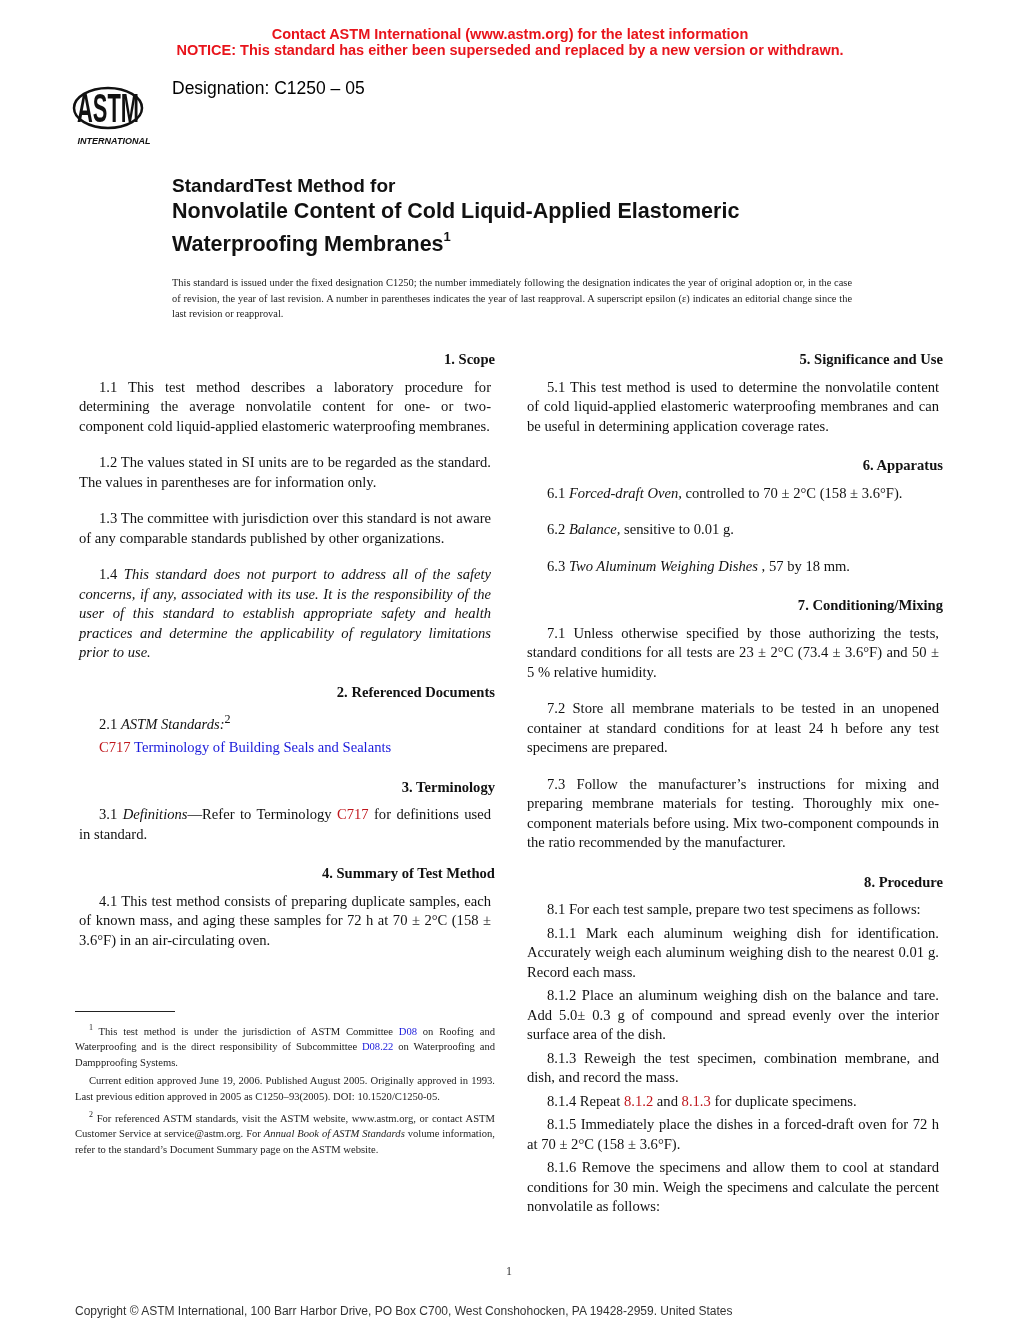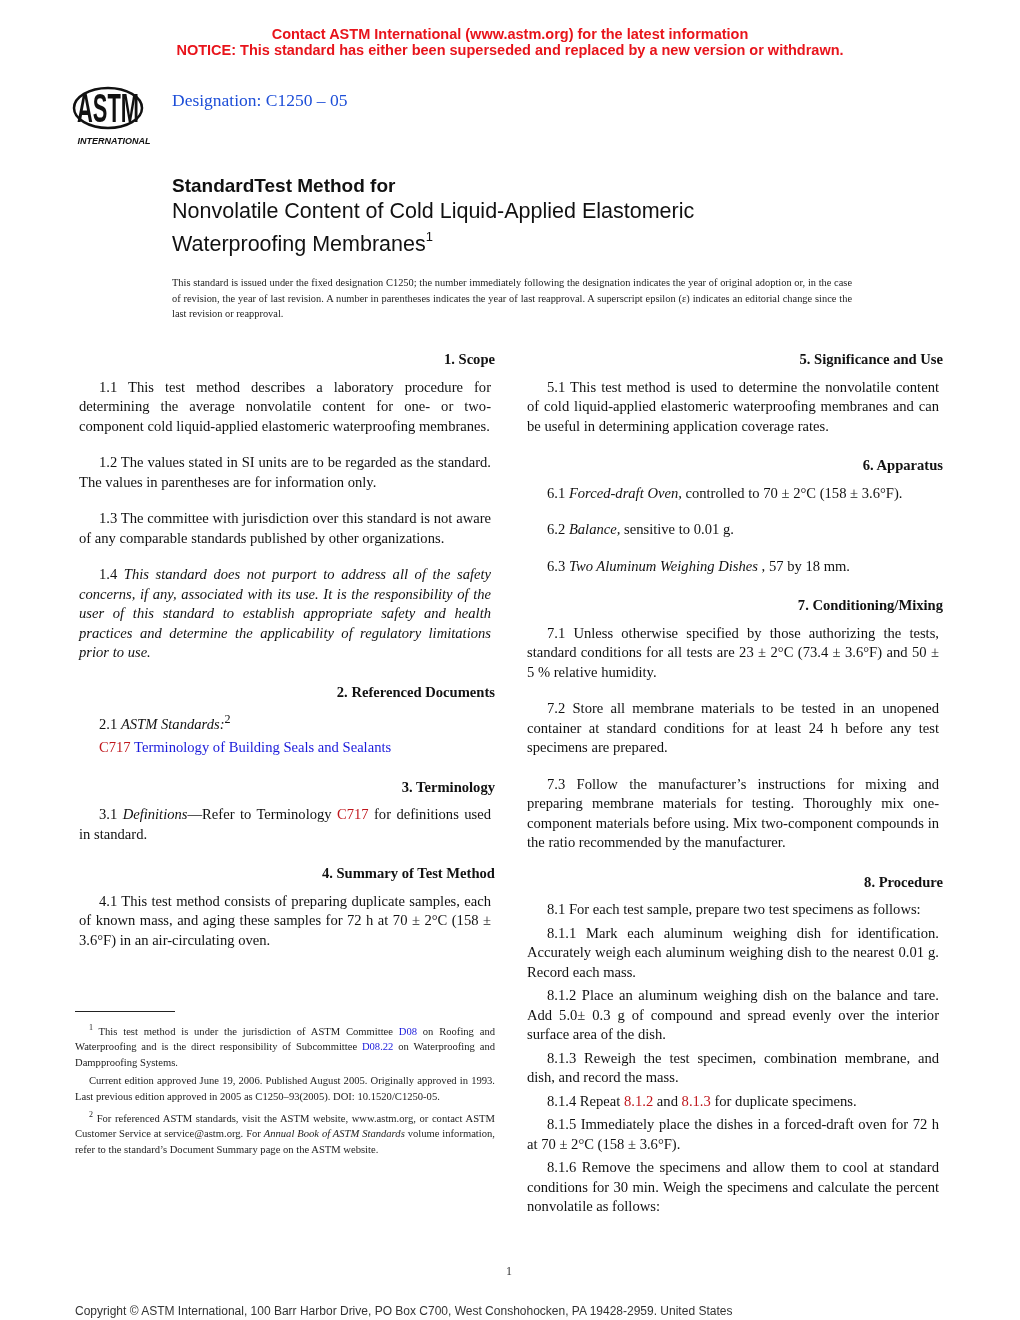--- a/index.html
+++ b/index.html
@@ -4,25 +4,25 @@
 <style>
   html, body { margin: 0; padding: 0; background: #ffffff; }
   body { width: 1020px; height: 1320px; position: relative; overflow: hidden; color: #111; }
   .sans { font-family: "Liberation Sans", "DejaVu Sans", sans-serif; }
   .serif { font-family: "Liberation Serif", "DejaVu Serif", serif; }
 
   .notice { position: absolute; top: 26px; left: 0; width: 1020px; text-align: center;
     color: #e8141b; font-weight: bold; font-size: 14.5px; line-height: 16px; }
 
   .logo { position: absolute; left: 68px; top: 74px; width: 92px; height: 72px; }
-  .designation { position: absolute; left: 172px; top: 90px; font-size: 17.5px; color: #1d4ed8; font-family: Liberation Serif, serif; }
+  .designation { position: absolute; left: 172px; top: 78px; font-size: 17.5px; color: #000000; }
 
   .title-block { position: absolute; left: 172px; top: 174px; }
   .title-pre { font-size: 19px; font-weight: bold; line-height: 24px; }
-  .title-main { font-size: 21.5px; font-weight: normal; line-height: 27px; }
+  .title-main { font-size: 21.5px; font-weight: bold; line-height: 27px; }
   .title-main sup { font-size: 13px; position: relative; top: -2px; }
 
   .issue-note { position: absolute; left: 172px; top: 275px; width: 680px; font-size: 10.4px;
     line-height: 15.5px; color: #222; text-align: justify; }
 
   .col { position: absolute; top: 350px; width: 420px; font-size: 14.6px; line-height: 19.5px; }
   .col.left { left: 75px; }
   .col.right { left: 523px; }
   .col p { margin: 4px; text-align: justify; text-indent: 20px; }
   .col h2 { font-size: 14.6px; font-weight: bold; margin: 0 0 8px 0; text-align: right; }

